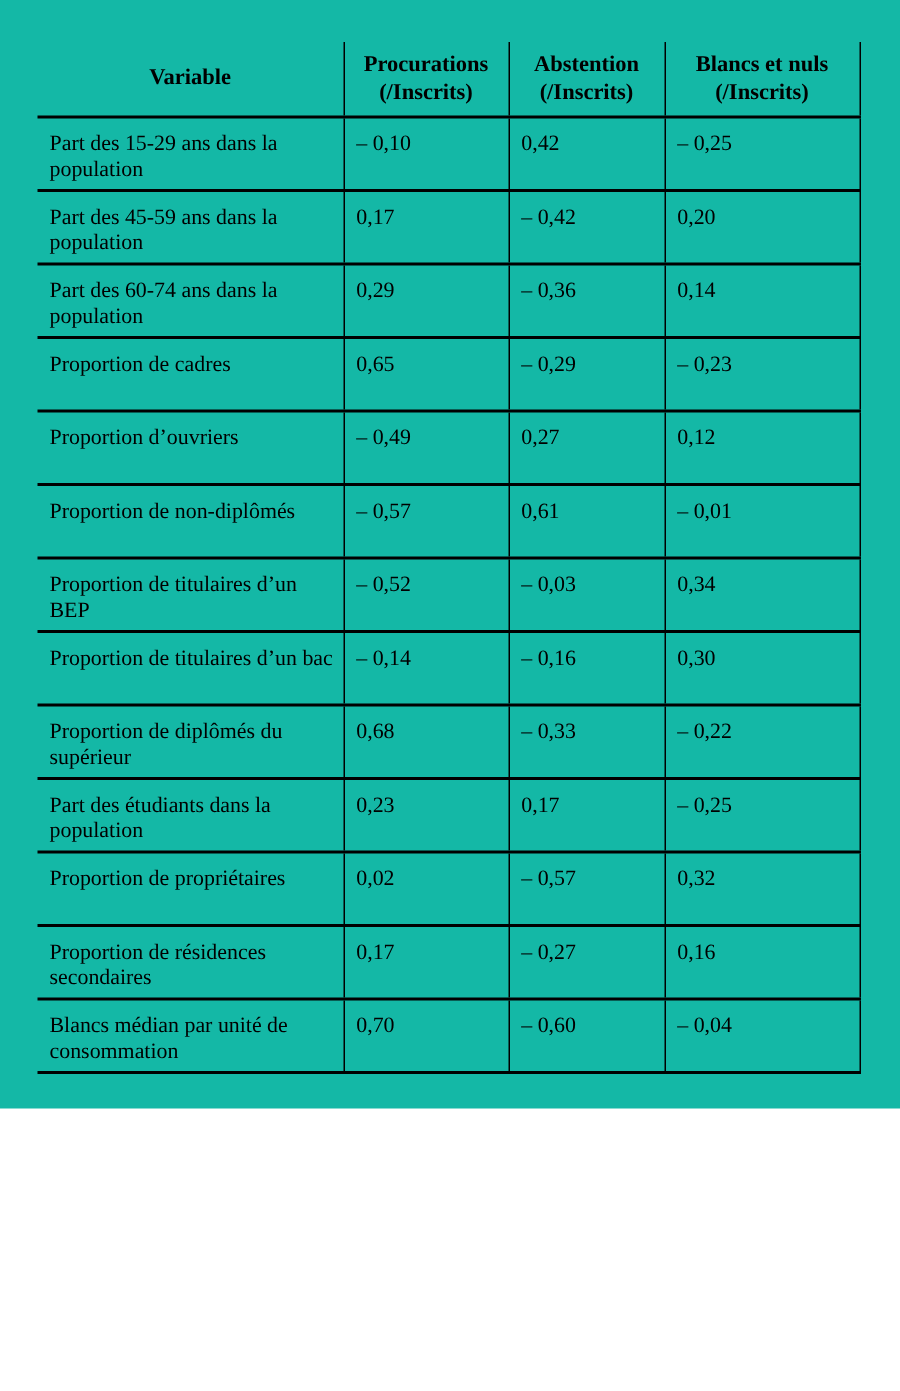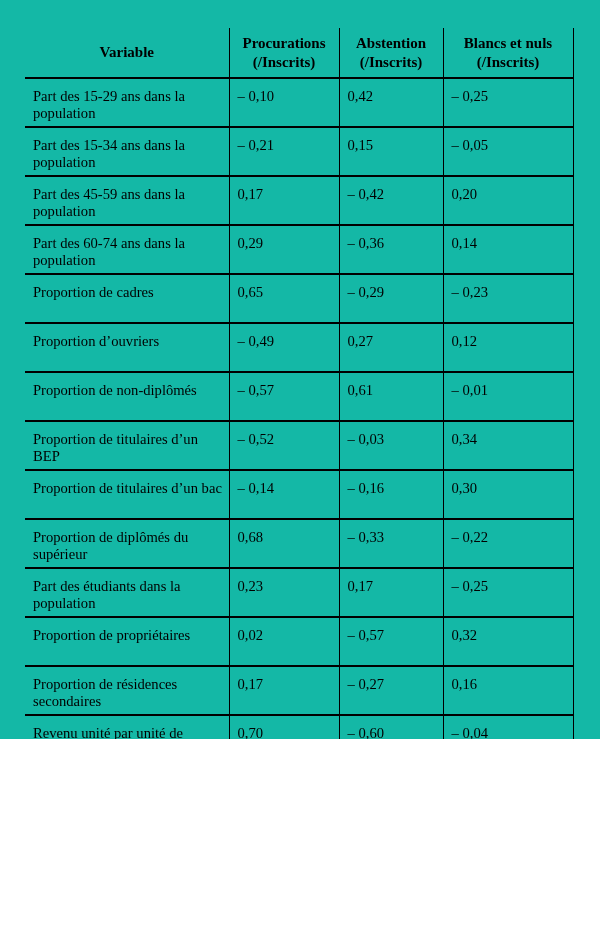--- a/index.html
+++ b/index.html
@@ -80,26 +80,20 @@
       </tr>
     </thead>
     <tbody>
       <tr>
         <td>Part des 15-29 ans dans la population</td>
         <td>– 0,10</td>
         <td>0,42</td>
         <td>– 0,25</td>
       </tr>
       <tr>
-        <td>Part des 15-34 ans dans la population</td>
-        <td>– 0,21</td>
-        <td>0,15</td>
-        <td>– 0,05</td>
-      </tr>
-      <tr>
         <td>Part des 45-59 ans dans la population</td>
         <td>0,17</td>
         <td>– 0,42</td>
         <td>0,20</td>
       </tr>
       <tr>
         <td>Part des 60-74 ans dans la population</td>
         <td>0,29</td>
         <td>– 0,36</td>
         <td>0,14</td>
@@ -152,20 +146,20 @@
         <td>– 0,57</td>
         <td>0,32</td>
       </tr>
       <tr>
         <td>Proportion de résidences secondaires</td>
         <td>0,17</td>
         <td>– 0,27</td>
         <td>0,16</td>
       </tr>
       <tr>
-        <td>Revenu unité par unité de consommation</td>
+        <td>Blancs médian par unité de consommation</td>
         <td>0,70</td>
         <td>– 0,60</td>
         <td>– 0,04</td>
       </tr>
     </tbody>
   </table>
 </div>
 
 </body></html>

